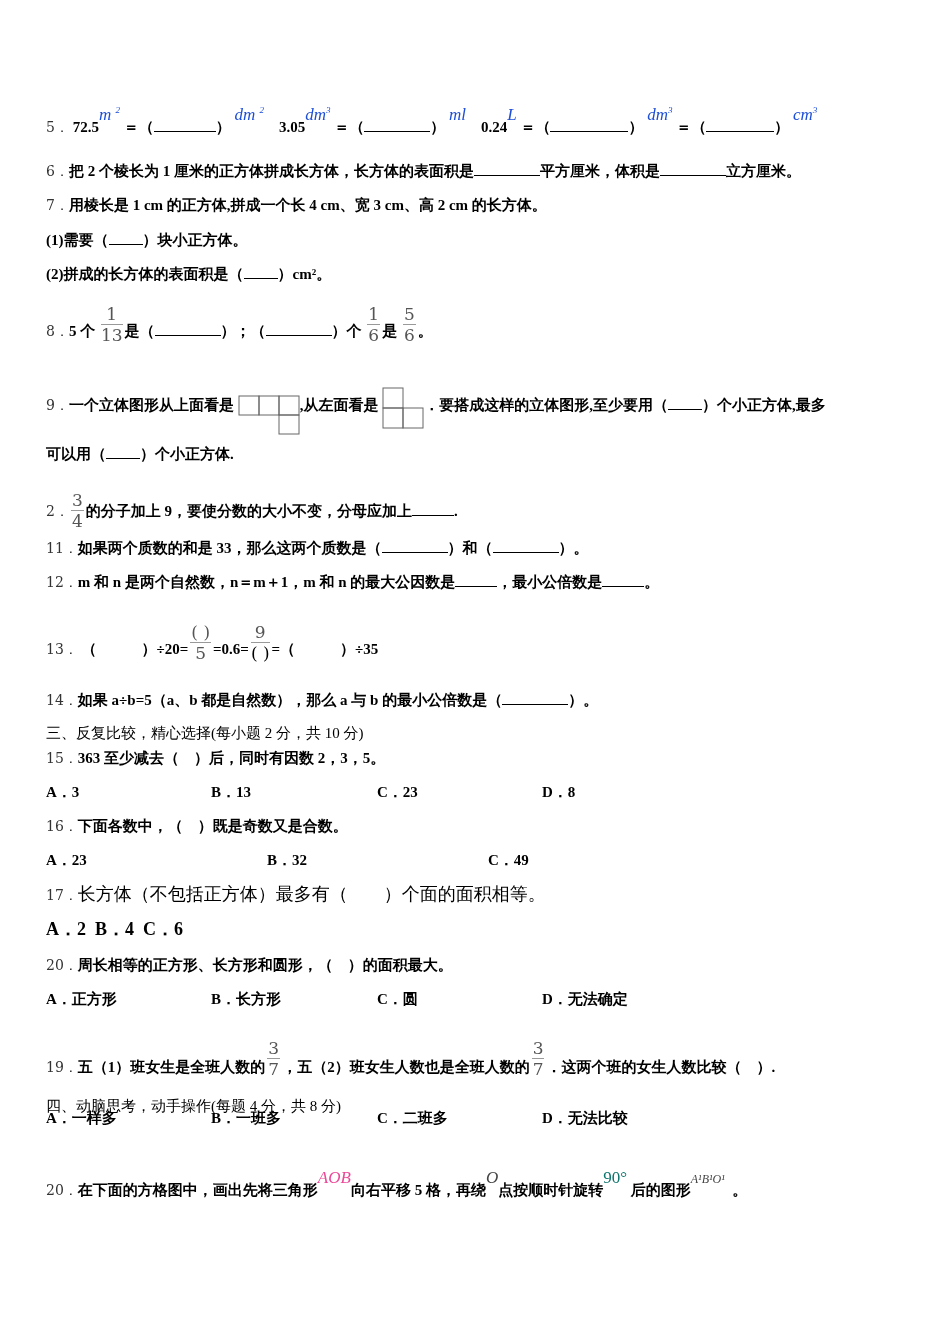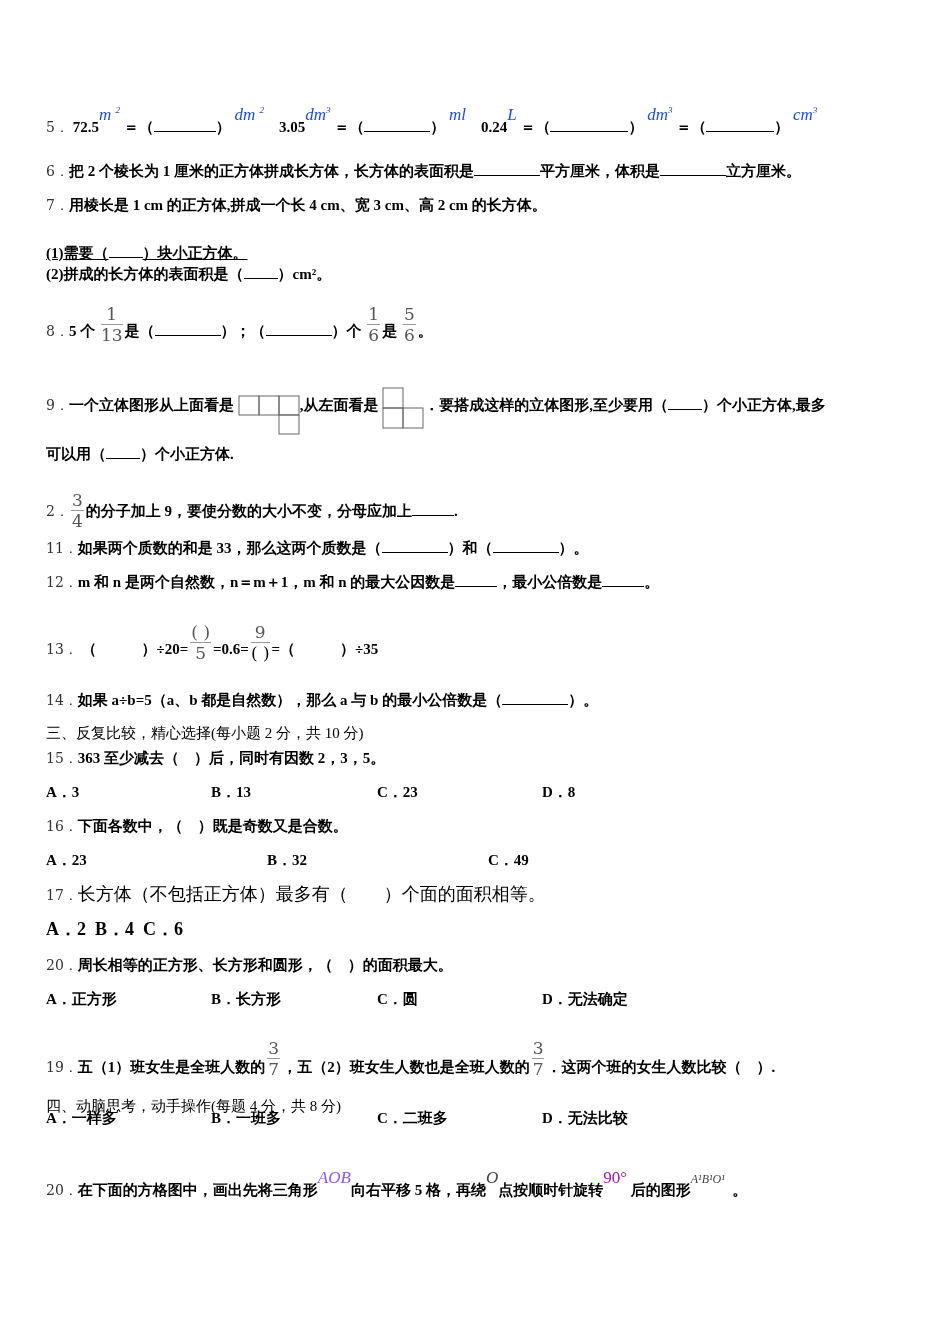--- a/index.html
+++ b/index.html
@@ -36,21 +36,21 @@
   <span class="unit"><span>cm</span><sup>3</sup></span>
 </div>
 
 <div class="line" style="top:160px;">
   <span class="num">6．</span><span>把 2 个棱长为 1 厘米的正方体拼成长方体，长方体的表面积是</span><span class="blank" style="width:66px"></span><span>平方厘米，体积是</span><span class="blank" style="width:66px"></span><span>立方厘米。</span>
 </div>
 
 <div class="line" style="top:195px;">
   <span class="num">7．</span><span>用棱长是 1 cm 的正方体,拼成一个长 4 cm、宽 3 cm、高 2 cm 的长方体。</span>
 </div>
-<div class="line" style="top:242px;text-decoration:underline;">
+<div class="line" style="top:229px;">
   <span>(1)需要（</span><span class="blank" style="width:34px"></span><span>）块小正方体。</span>
 </div>
 <div class="line" style="top:263px;">
   <span>(2)拼成的长方体的表面积是（</span><span class="blank" style="width:34px"></span><span>）cm²。</span>
 </div>
 
 <div class="line" style="top:312px;">
   <span class="num">8．</span><span>5 个</span>
   <span class="frac" style="position:relative;top:-8px"><span class="n">1</span><span class="d">13</span></span><span>是（</span><span class="blank" style="width:66px"></span><span>）；（</span><span class="blank" style="width:66px"></span><span>）个</span>
   <span class="frac" style="position:relative;top:-8px"><span class="n">1</span><span class="d">6</span></span><span>是</span>
@@ -149,14 +149,14 @@
   <span class="opt" style="position:absolute;left:165px">B．一班多</span>
   <span class="opt" style="position:absolute;left:331px">C．二班多</span>
   <span class="opt" style="position:absolute;left:496px">D．无法比较</span>
 </div>
 
 <div class="line plain" style="top:1096px;">
   <span>四、动脑思考，动手操作(每题 4 分，共 8 分)</span>
 </div>
 
 <div class="line" style="top:1180px;">
-  <span class="num">20．</span><span>在下面的方格图中，画出先将三角形</span><span class="unit" style="color:#8b5cf6">AOB</span><span>向右平移 5 格，再绕</span><span class="unit" style="color:#444">O</span><span>点按顺时针旋转</span><span class="unit" style="color:#a21caf;font-style:normal">90°</span>&nbsp;<span>后的图形</span><span class="unit" style="color:#444;font-size:12px">A¹B¹O¹</span>&nbsp;&nbsp;<span>。</span>
+  <span class="num">20．</span><span>在下面的方格图中，画出先将三角形</span><span class="unit" style="color:#ec4899">AOB</span><span>向右平移 5 格，再绕</span><span class="unit" style="color:#444">O</span><span>点按顺时针旋转</span><span class="unit" style="color:#0f766e;font-style:normal">90°</span>&nbsp;<span>后的图形</span><span class="unit" style="color:#444;font-size:12px">A¹B¹O¹</span>&nbsp;&nbsp;<span>。</span>
 </div>
 
 </body></html>

